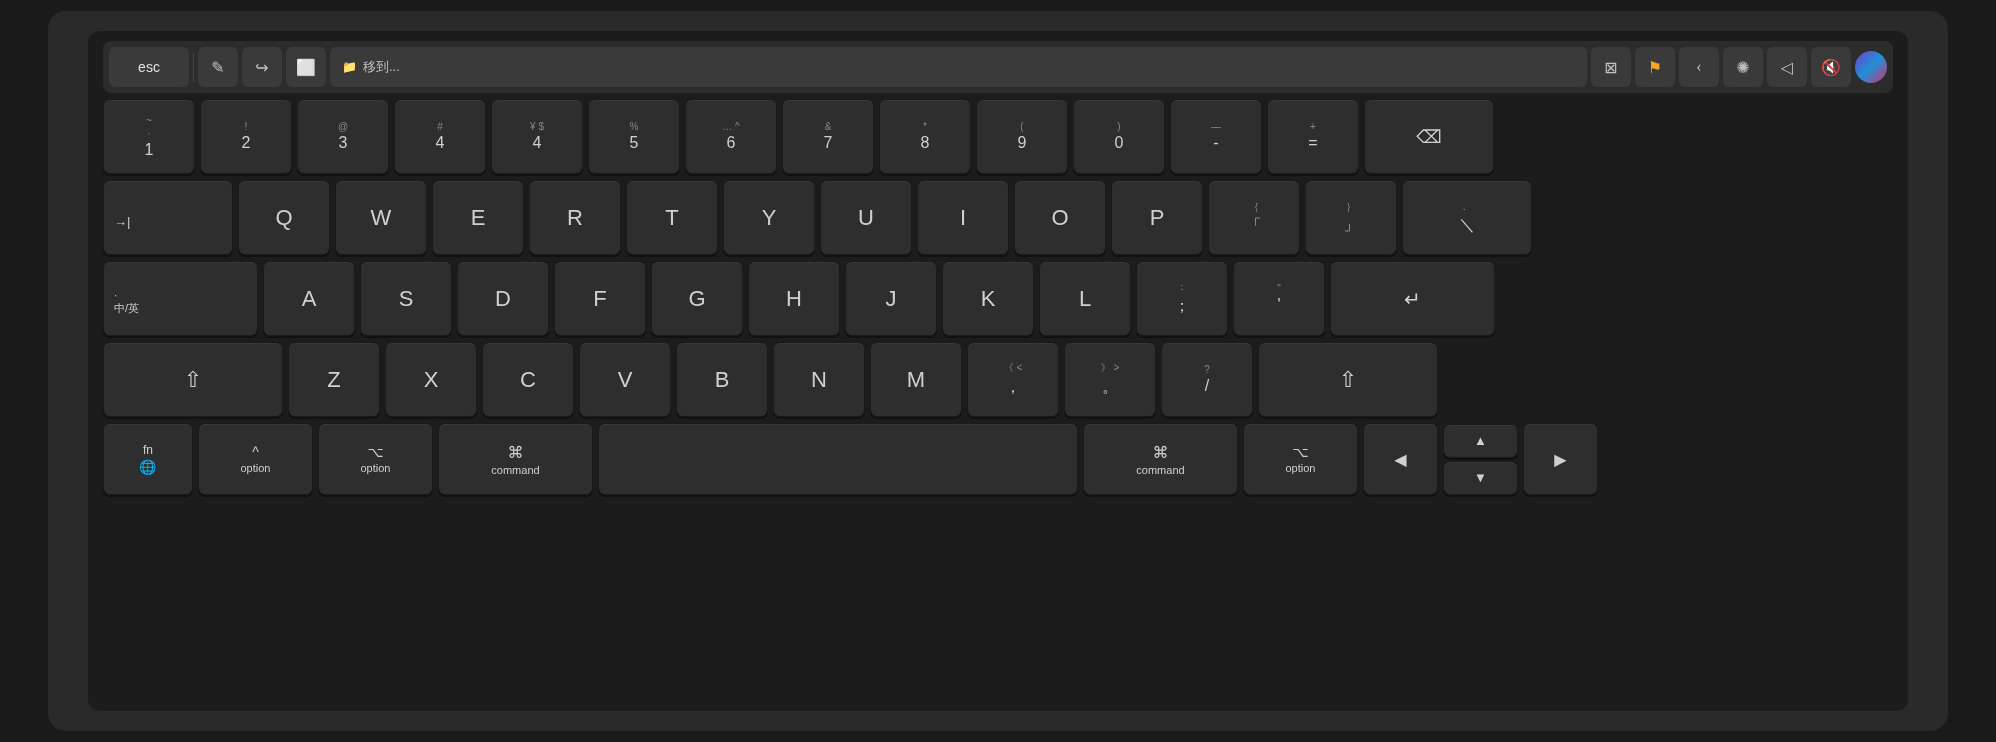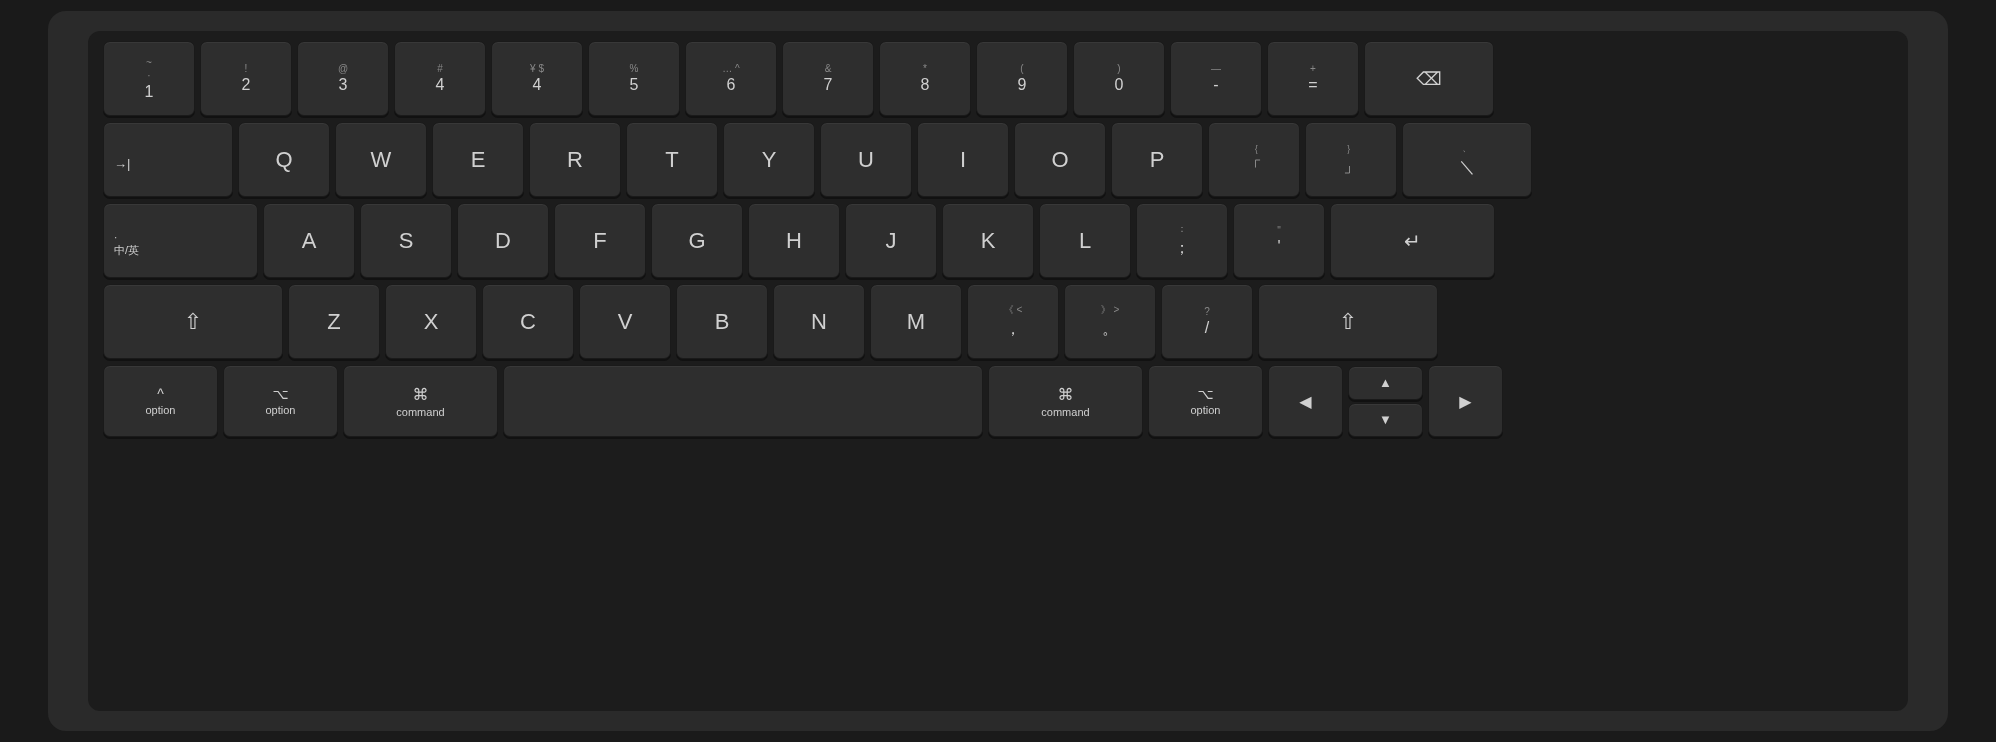--- a/index.html
+++ b/index.html
@@ -201,20 +201,38 @@
     <div class="speaker-holes">
       <div class="speaker-hole"></div>
       <div class="speaker-hole"></div>
       <div class="speaker-hole"></div>
       <div class="speaker-hole"></div>
     </div>
   </div>
 
   <div class="keyboard-area">
 
+    <div class="touch-bar">
+      <div class="tb-esc">esc</div>
+      <div class="tb-divider"></div>
+      <div class="tb-btn">✎</div>
+      <div class="tb-btn">↪</div>
+      <div class="tb-btn">⬜</div>
+      <div class="tb-addressbar">
+        <span style="font-size:12px; color:#888;">📁</span>
+        <span>移到...</span>
+      </div>
+      <div class="tb-btn">⊠</div>
+      <div class="tb-btn tb-flag">⚑</div>
+      <div class="tb-btn">‹</div>
+      <div class="tb-btn">✺</div>
+      <div class="tb-btn">◁</div>
+      <div class="tb-btn">🔇</div>
+      <div class="tb-siri"></div>
+    </div>
 
     <div class="keyboard-rows">
 
       <div class="key-row">
         <div class="key key-std">
           <div class="key-2label">
             <span class="num-top">~</span>
             <span class="num-top">·</span>
             <span class="num-bot">1</span>
           </div>
@@ -381,20 +399,26 @@
         <div class="key key-std">
           <div class="key-2label">
             <span class="num-top">?</span>
             <span class="num-bot">/</span>
           </div>
         </div>
         <div class="key key-shift-r" style="font-size:22px;">⇧</div>
       </div>
 
       <div class="key-row">
+        <div class="key key-fn">
+          <div class="key-2label">
+            <span style="font-size:12px;">fn</span>
+            <span style="font-size:14px;">🌐</span>
+          </div>
+        </div>
         <div class="key key-control">
           <div class="key-2label">
             <span style="font-size:14px;">^</span>
             <span style="font-size:11px;">option</span>
           </div>
         </div>
         <div class="key key-option">
           <div class="key-2label">
             <span style="font-size:14px;">⌥</span>
             <span style="font-size:11px;">option</span>

